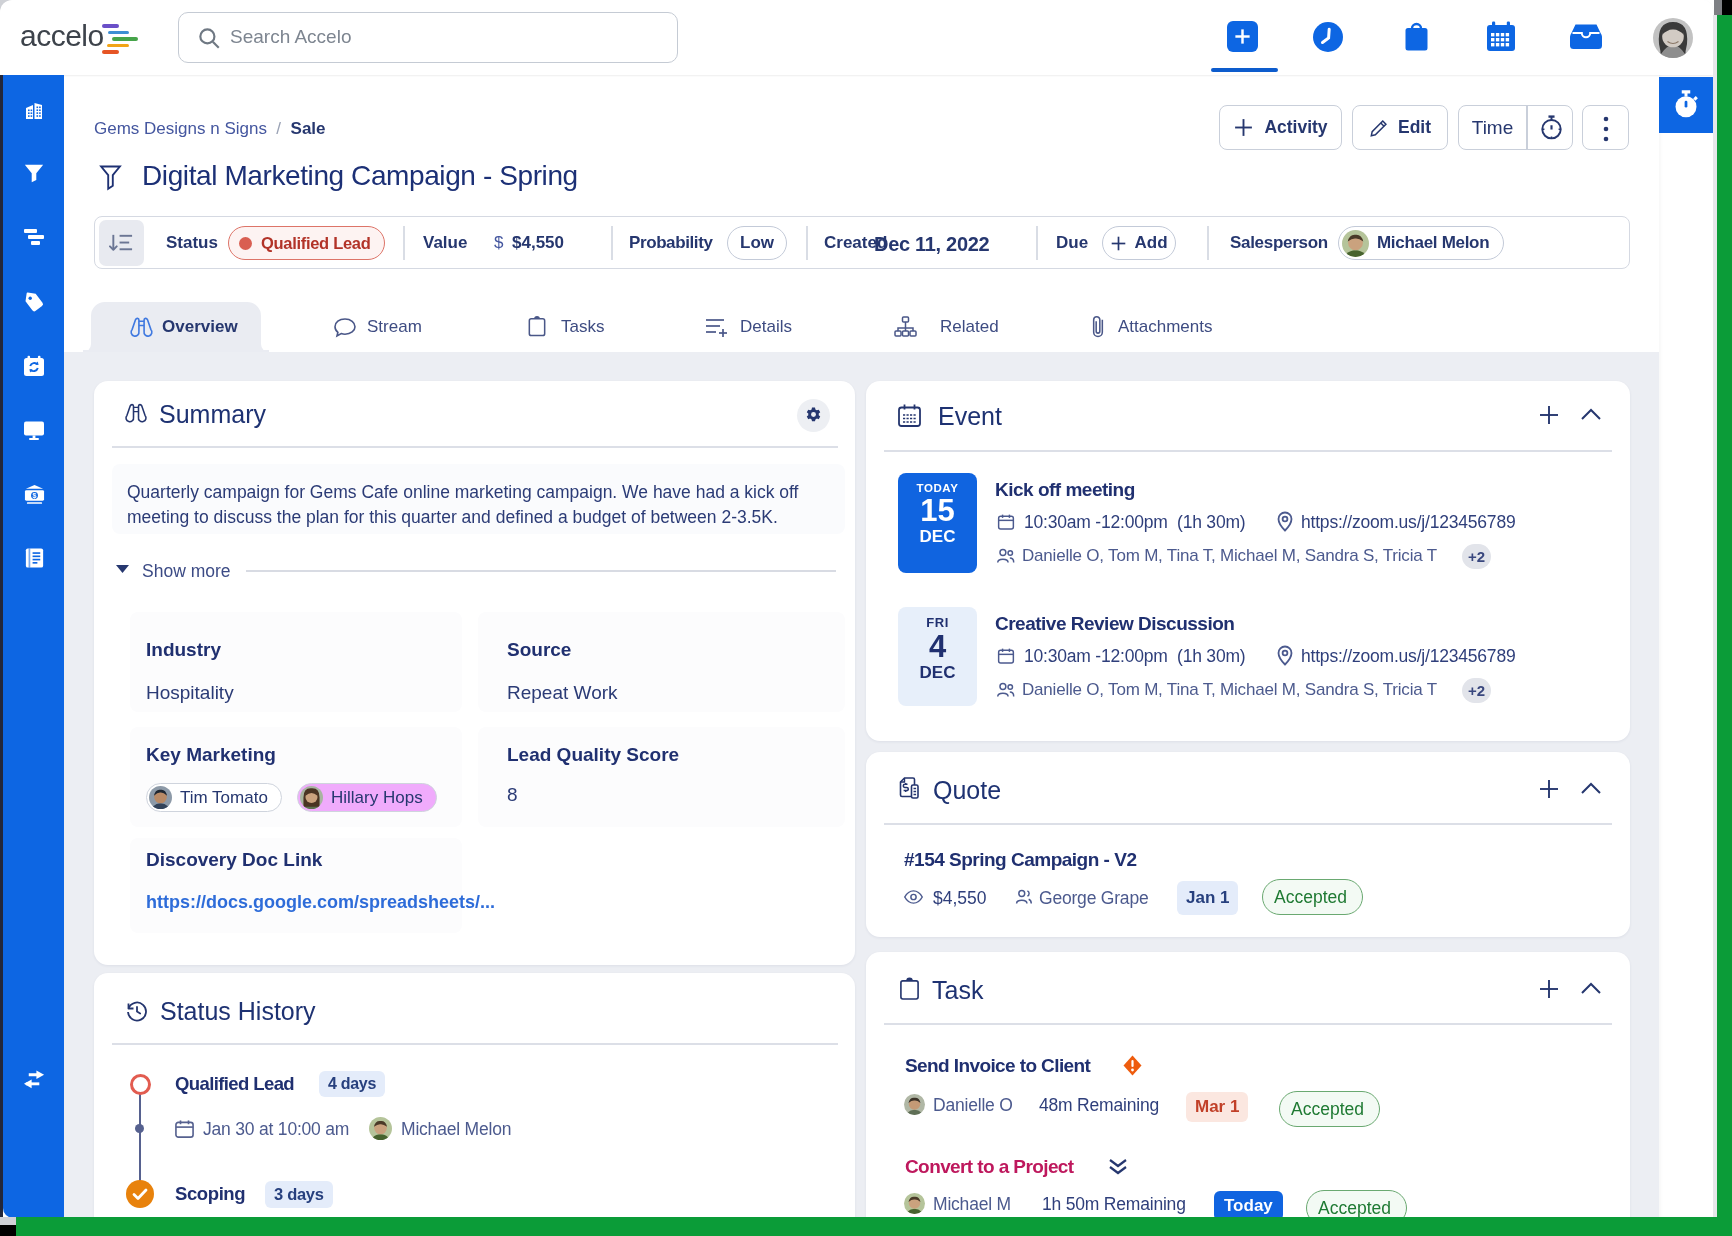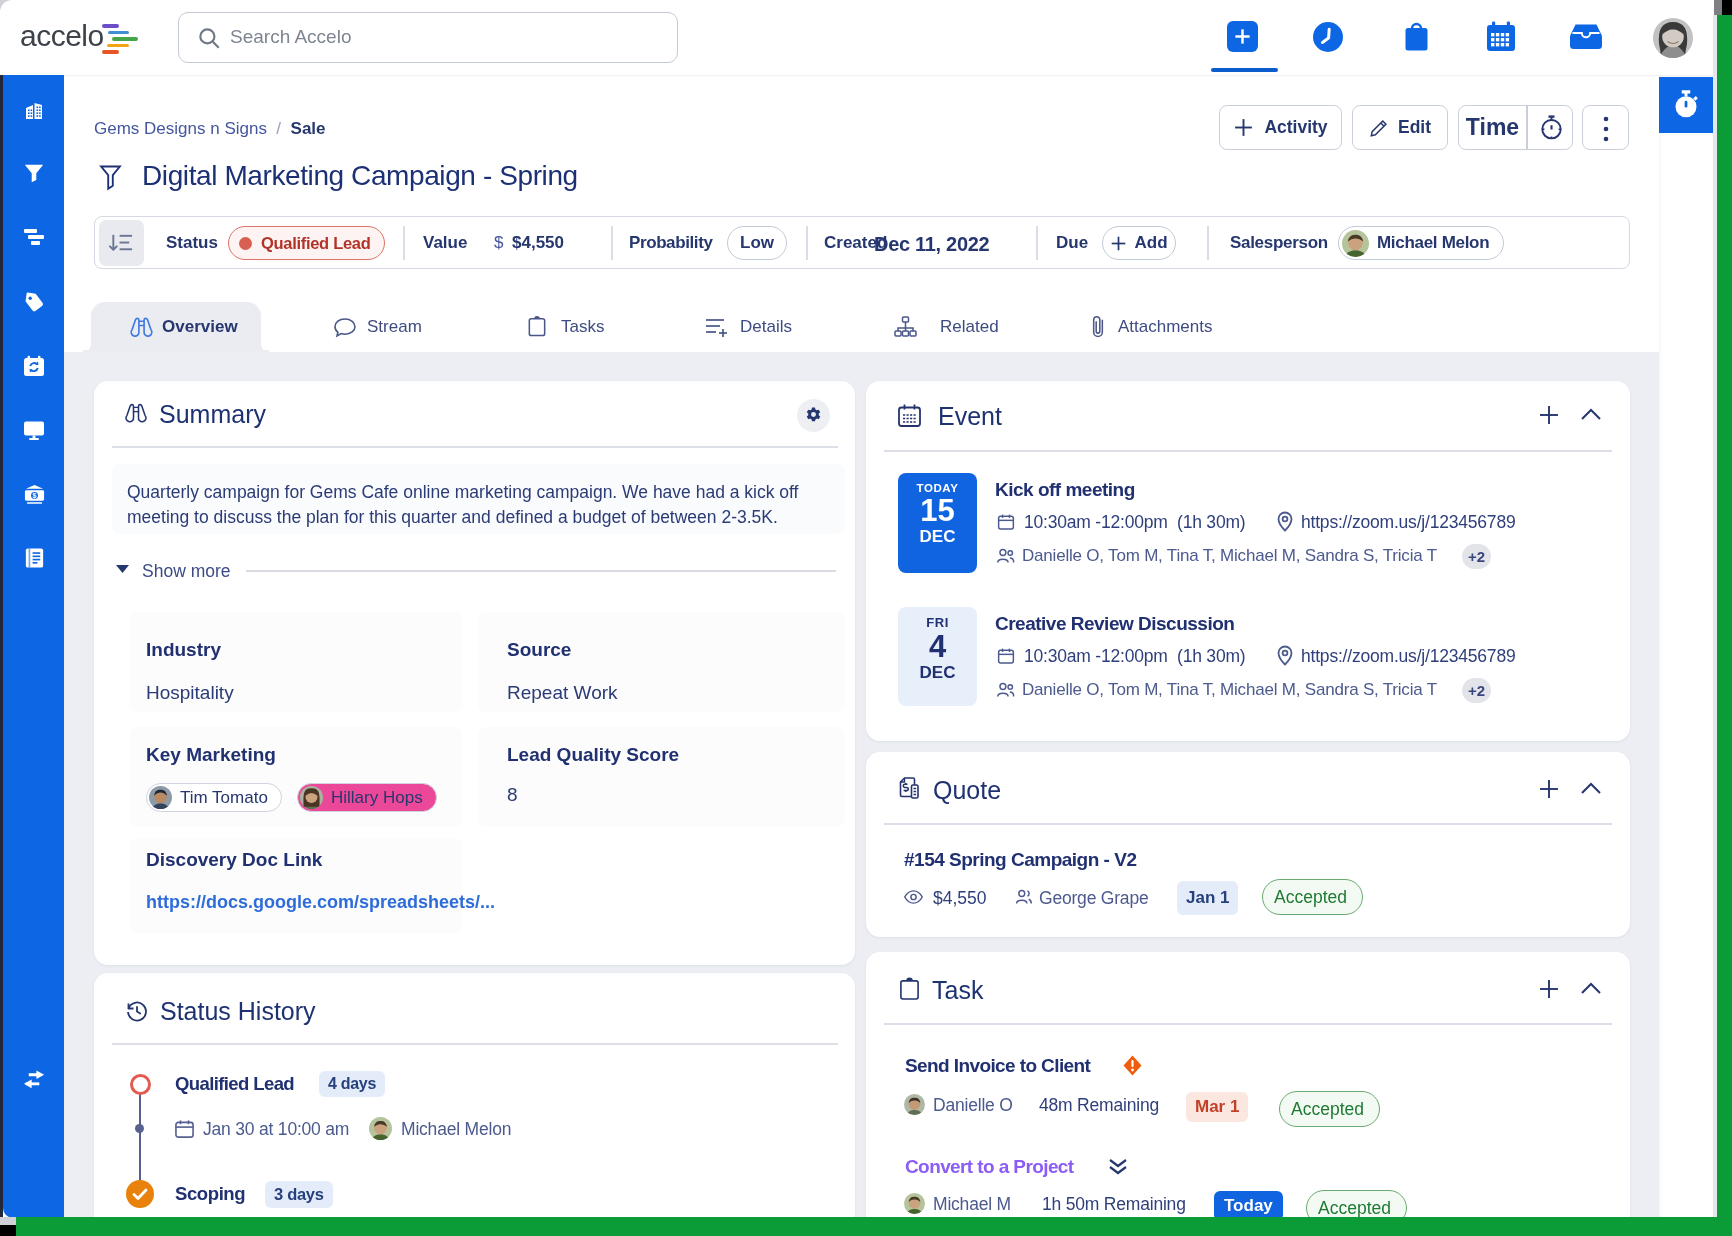--- a/index.html
+++ b/index.html
@@ -215,21 +215,21 @@
         <line x1="10" y1="2" x2="10" y2="18"></line>
         <line x1="2" y1="10" x2="18" y2="10"></line>
       </svg>Activity
   </div>
   <div class="abs nav" style="left:1352px;top:105px;width:96px;height:45px;border:1.5px solid #c9cfda;border-radius:8px;display:flex;align-items:center;justify-content:center;font-size:17.5px;font-weight:bold;">
     <svg width="20" height="20" viewBox="0 0 24 24" stroke="#26376f" stroke-width="1.8" fill="none" style="margin-right:9px;">
         <path d="M16.5 3.7l3.8 3.8L7.6 20.2l-4.8 1 1-4.8z"></path>
         <line x1="14.2" y1="6" x2="18" y2="9.8"></line>
       </svg>Edit
   </div>
-  <div class="abs nav" style="left:1458px;top:105px;width:115px;height:45px;border:1.5px solid #c9cfda;border-radius:8px;display:flex;align-items:center;font-size:23px;font-weight:bold;">
+  <div class="abs nav" style="left:1458px;top:105px;width:115px;height:45px;border:1.5px solid #c9cfda;border-radius:8px;display:flex;align-items:center;font-size:19px;font-weight:normal;">
     <div style="width:67px;text-align:center;">Time</div>
     <div style="width:1.5px;height:45px;background:#c9cfda;"></div>
     <svg width="27" height="27" viewBox="0 0 24 24" stroke="#26376f" stroke-width="1.7" fill="none" style="margin-left:10px;">
         <circle cx="12" cy="13.5" r="8.2"></circle>
         <line x1="9.3" y1="2.3" x2="14.7" y2="2.3" stroke-width="2.1"></line>
         <line x1="12" y1="2.5" x2="12" y2="5.2"></line>
         <line x1="12" y1="10" x2="12" y2="13.8" stroke-width="1.9"></line>
         <path d="M4.3 13.5h1.4M18.3 13.5h1.4M12 19.9v1.4" stroke-width="1.4"></path>
       </svg>
   </div>
@@ -389,21 +389,21 @@
         </defs>
         <g clip-path="url(#avt)">
           <rect width="40" height="40" fill="#8d9aa8"></rect>
           <circle cx="20" cy="48" r="18" fill="#33435a"></circle>
           <circle cx="20" cy="19" r="11" fill="#b98a66"></circle>
           <path d="M8.5 17 Q11 5 20 6.5 Q29 5 31.5 17 Q25 11 20 11.5 Q15 11 8.5 17Z" fill="#1f2732"></path>
         </g>
       </svg>
     <span class="nav" style="font-size:17px;">Tim Tomato</span>
   </div>
-  <div class="abs" style="left:297px;top:783px;height:29px;border:1.5px solid #cfd4dd;border-radius:15px;display:flex;align-items:center;padding:0 13px 0 2px;background:#ec4899;">
+  <div class="abs" style="left:297px;top:783px;height:29px;border:1.5px solid #cfd4dd;border-radius:15px;display:flex;align-items:center;padding:0 13px 0 2px;background:#f0abfc;">
     <svg width="23" height="23" viewBox="0 0 40 40" style="margin-right:8px;">
         <defs>
           <clipPath id="avh">
             <circle cx="20" cy="20" r="20"></circle>
           </clipPath>
         </defs>
         <g clip-path="url(#avh)">
           <rect width="40" height="40" fill="#a8b4a0"></rect>
           <circle cx="20" cy="48" r="18" fill="#5d7250"></circle>
           <path d="M6 20 Q6 3 20 4 Q34 3 34 20 L34 36 L6 36 Z" fill="#4a3423"></path>
@@ -599,21 +599,21 @@
         <rect width="40" height="40" fill="#b0b7a5"></rect>
         <circle cx="20" cy="49" r="19" fill="#5f6f56"></circle>
         <circle cx="20" cy="19" r="11" fill="#c49a76"></circle>
         <path d="M8.5 17 Q11 6 20 7 Q29 6 31.5 17 Q25 12 20 12.5 Q15 12 8.5 17Z" fill="#3c3228"></path>
       </g>
     </svg>
   <div class="abs" style="left:933px;top:1095px;font-size:17.5px;letter-spacing:-0.2px;color:#4c5a8e;">Danielle O</div>
   <div class="abs" style="left:1039px;top:1095px;font-size:17.5px;letter-spacing:-0.2px;color:#2f3f7b;">48m Remaining</div>
   <div class="abs chip" style="left:1186px;top:1092px;background:#fbe7e0;color:#c14028;padding:5px 9px;font-size:17px;">Mar 1</div>
   <div class="abs pill-green" style="left:1279px;top:1091px;">Accepted</div>
-  <div class="abs" style="left:905px;top:1156px;font-size:19px;font-weight:bold;letter-spacing:-0.6px;color:#8b5cf6;">Convert to a Project</div>
+  <div class="abs" style="left:905px;top:1156px;font-size:19px;font-weight:bold;letter-spacing:-0.6px;color:#be185d;">Convert to a Project</div>
   <svg class="abs" style="left:1107px;top:1158px;" width="22" height="18" viewBox="0 0 22 18" stroke="#26376f" stroke-width="2.2" fill="none">
       <path d="M3 2 L11 8 L19 2"></path>
       <path d="M3 9 L11 15 L19 9"></path>
     </svg>
   <svg class="abs" style="left:904px;top:1193px;" width="21" height="21" viewBox="0 0 40 40">
       <defs>
         <clipPath id="avm3">
           <circle cx="20" cy="20" r="20"></circle>
         </clipPath>
       </defs>

